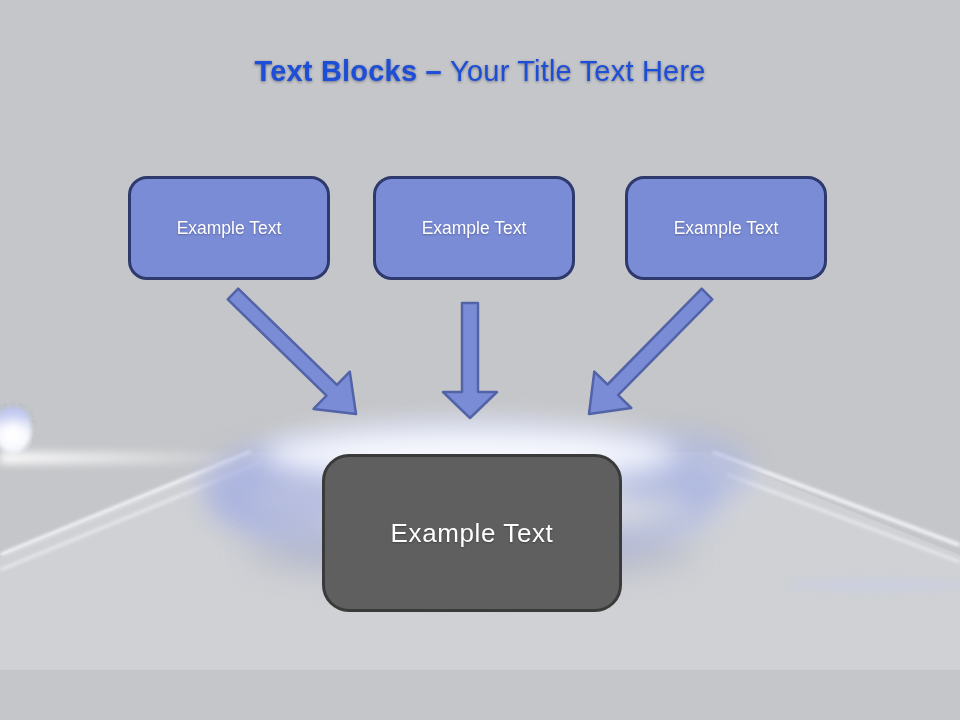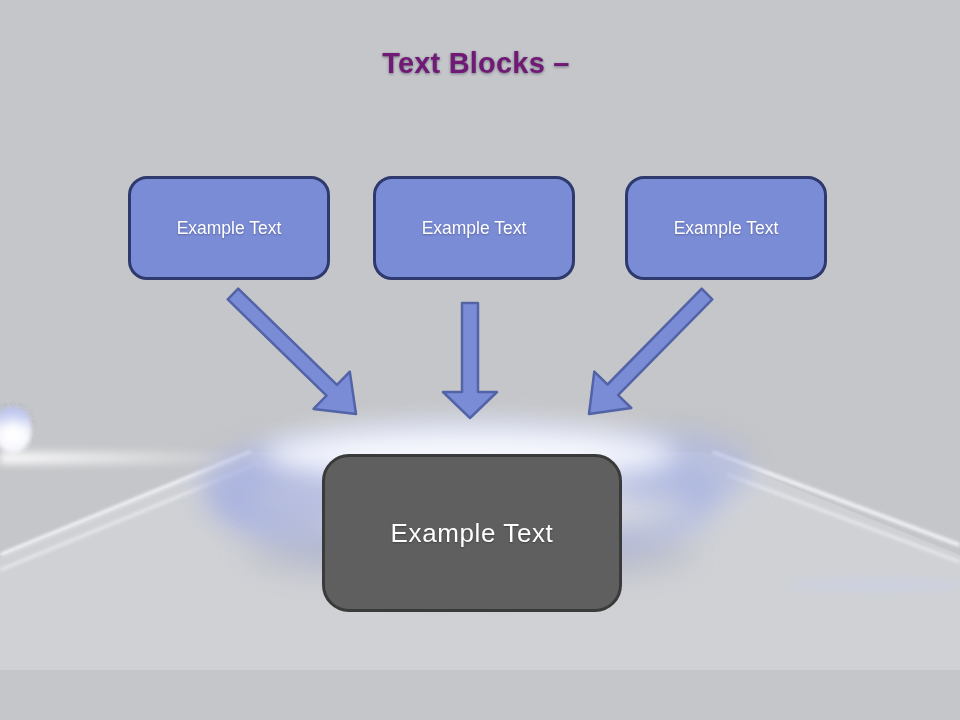--- a/index.html
+++ b/index.html
@@ -10,23 +10,23 @@
     -webkit-font-smoothing:antialiased;
   }
   
   .header{
     position:absolute;left:0;top:0;width:960px;height:140px;
     background:linear-gradient(180deg,
       #212a66 0%, #2b3479 30%, #3a45a0 58%, #4a56b4 74%,
       #7s 0%, #6f7ac0 84%, #b4b7c6 94%, #c5c6c9 100%);
   }
   .title{
-    position:absolute;left:0;top:7px;width:960px;height:112px;
+    position:absolute;left:0;top:15px;width:960px;height:112px;
     display:flex;align-items:center;justify-content:center;
-    color:#701a75;font-size:29px;letter-spacing:.2px;
+    color:#1d4ed8;font-size:29px;letter-spacing:.2px;
     text-shadow:0 1px 3px rgba(10,15,45,.45);
     cursor:default;white-space:pre;
   }
   .title .b{font-weight:700;}
   
   .photo{position:absolute;inset:0;pointer-events:none;}
   .photo div{position:absolute;}
   .plate{
     left:0;top:440px;width:960px;height:230px;
     background:rgba(214,216,221,.6);
@@ -94,21 +94,21 @@
     text-shadow:0 1px 2px rgba(0,0,0,.3);
     cursor:default;
   }
 </style>
 </head>
 <body>
 
 <div class="slide">
 
   <div class="header"></div>
-  <div class="title"><span class="b">Text Blocks –</span><span> </span></div>
+  <div class="title"><span class="b">Text Blocks –</span><span> </span><span>Your Title Text Here</span></div>
 
   <div class="photo">
     <div class="plate"></div>
     <div class="edge l1"></div>
     <div class="edge l2"></div>
     <div class="edge r1"></div>
     <div class="edge r2"></div>
     <div class="glow"></div>
     <div class="ring"></div>
     <div class="blob bl"></div>

